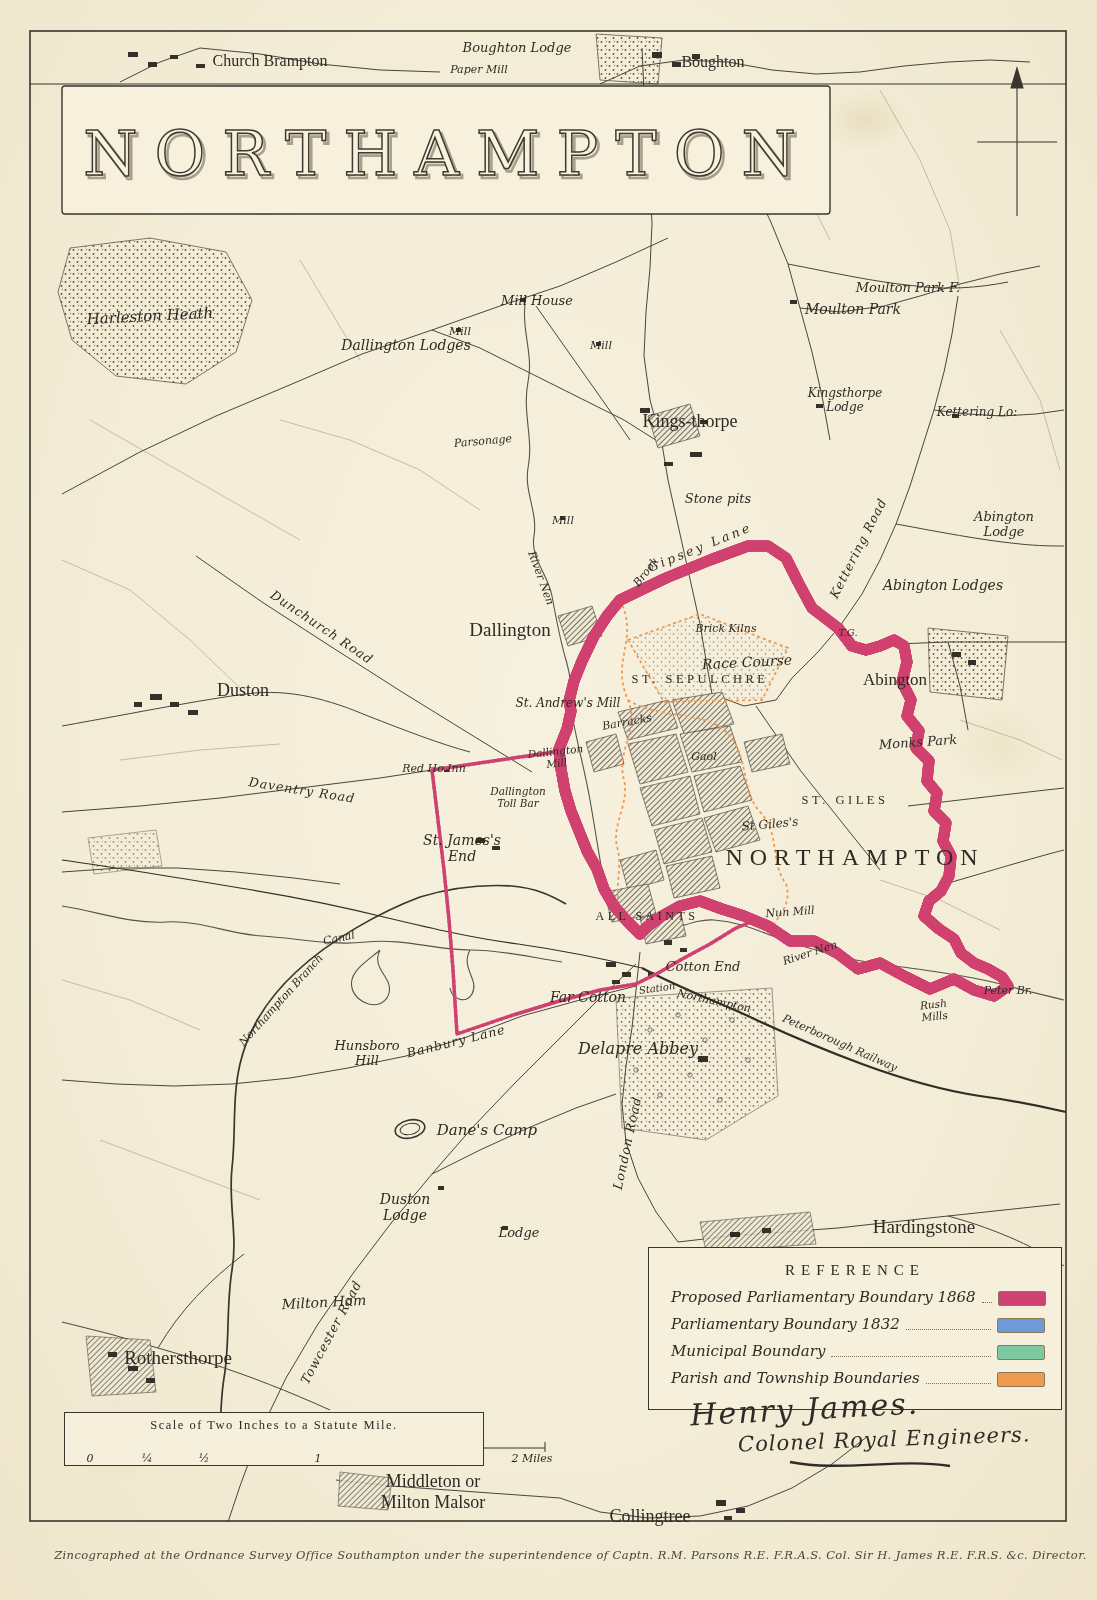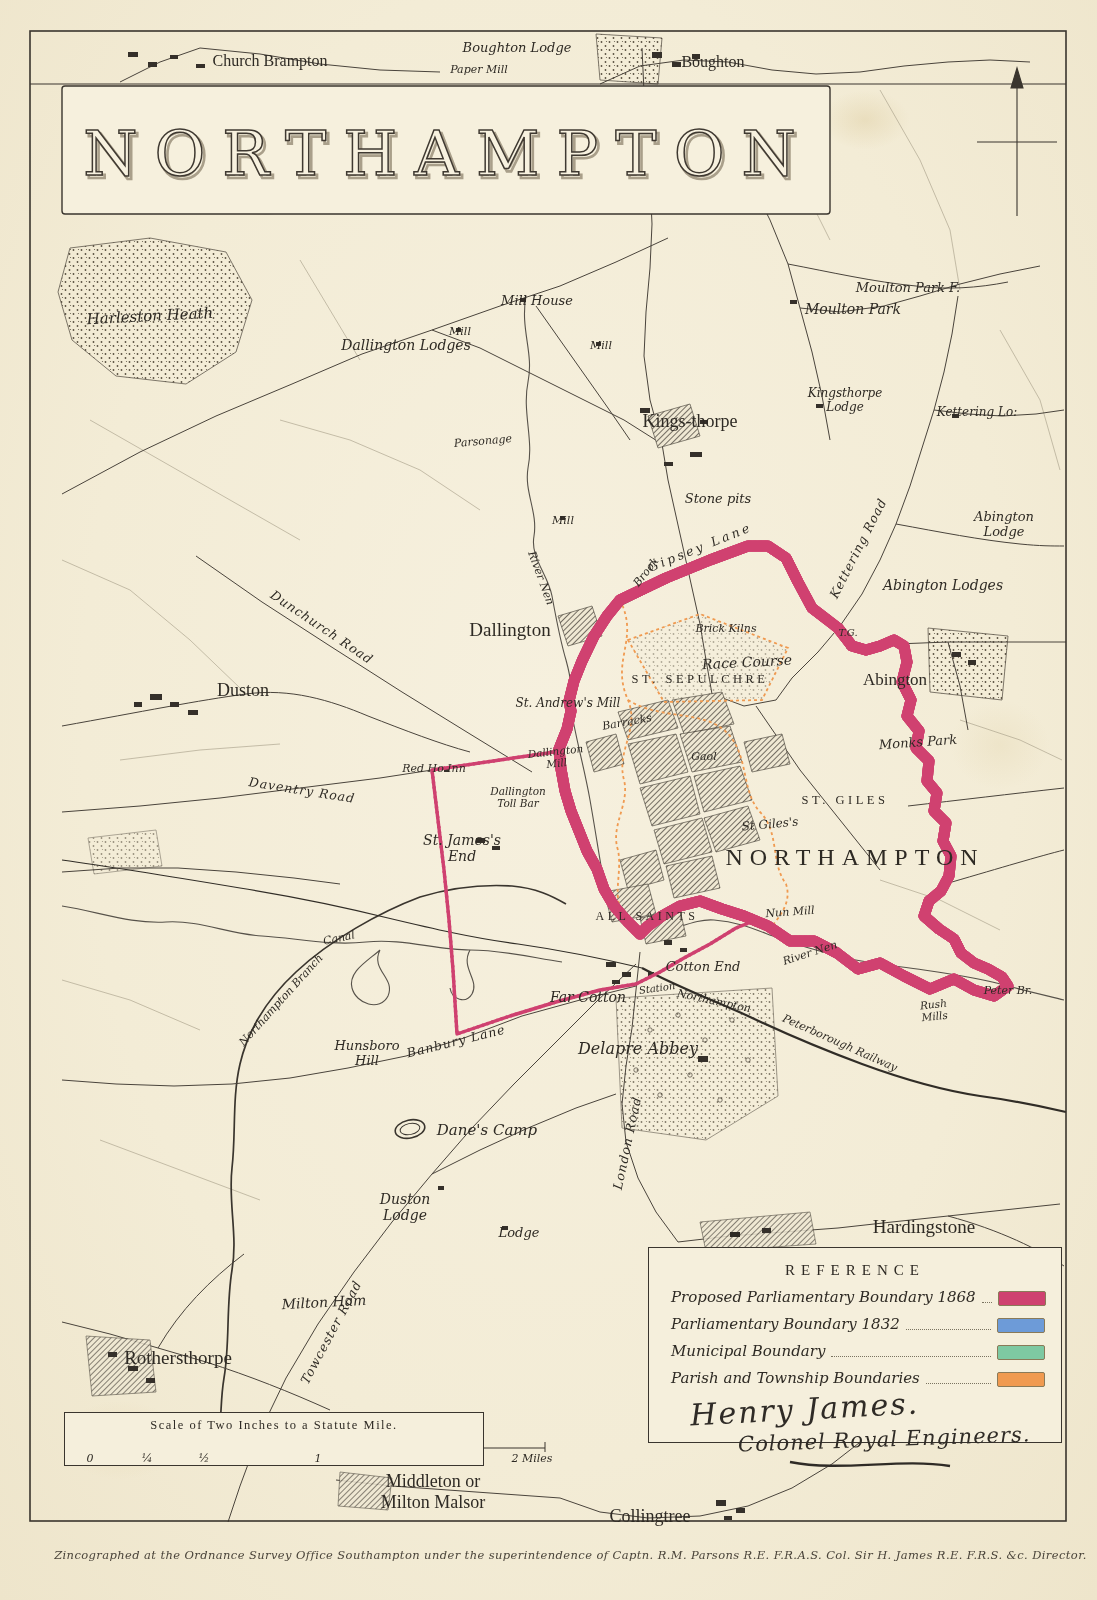--- a/index.html
+++ b/index.html
@@ -11,21 +11,21 @@
   .ml{position:absolute;color:#2e2a24;white-space:pre-line;text-align:center;line-height:1.08;}
   .f{font:italic 13px "DejaVu Serif",serif;}
   .fs{font:italic 11px "DejaVu Serif",serif;}
   .rd{font:italic 12.5px "DejaVu Serif",serif;letter-spacing:1px;}
   .v1{font:19px "Liberation Serif",serif;}
   .v2{font:16px "Liberation Serif",serif;}
   .dist{font:12.5px "Liberation Serif",serif;letter-spacing:3.5px;}
   .town{font:24px "Liberation Serif",serif;letter-spacing:7px;}
 
   
-  #legend{position:absolute;left:648px;top:1247px;width:414px;height:196px;
+  #legend{position:absolute;left:648px;top:1247px;width:414px;height:163px;
           border:1.4px solid #3a352e;background:#f5efdc;box-sizing:border-box;}
   #legend .hdr{text-align:center;margin-top:14px;font:15px "Liberation Serif",serif;
                letter-spacing:6px;color:#2e2a24;}
   .leg-row{display:flex;align-items:flex-end;margin:9px 16px 0 22px;}
   .leg-label{font:italic 15px "DejaVu Serif",serif;color:#2e2a24;white-space:nowrap;}
   .leg-dots{flex:1;border-bottom:1.5px dotted #7a7360;margin:0 6px 3px 6px;min-width:10px;}
   .leg-swatch{width:46px;height:13px;border:0.8px solid #8a7a58;border-radius:2px;flex:none;}
   #signature{position:absolute;left:660px;top:1388px;width:392px;color:#2f2b26;}
   #sig1{font:italic 30px "DejaVu Serif",serif;transform:rotate(-3deg);margin-left:30px;letter-spacing:2px;}
   #sig2{font:italic 21px "DejaVu Serif",serif;transform:rotate(-2deg);margin:4px 0 0 78px;letter-spacing:1px;}

